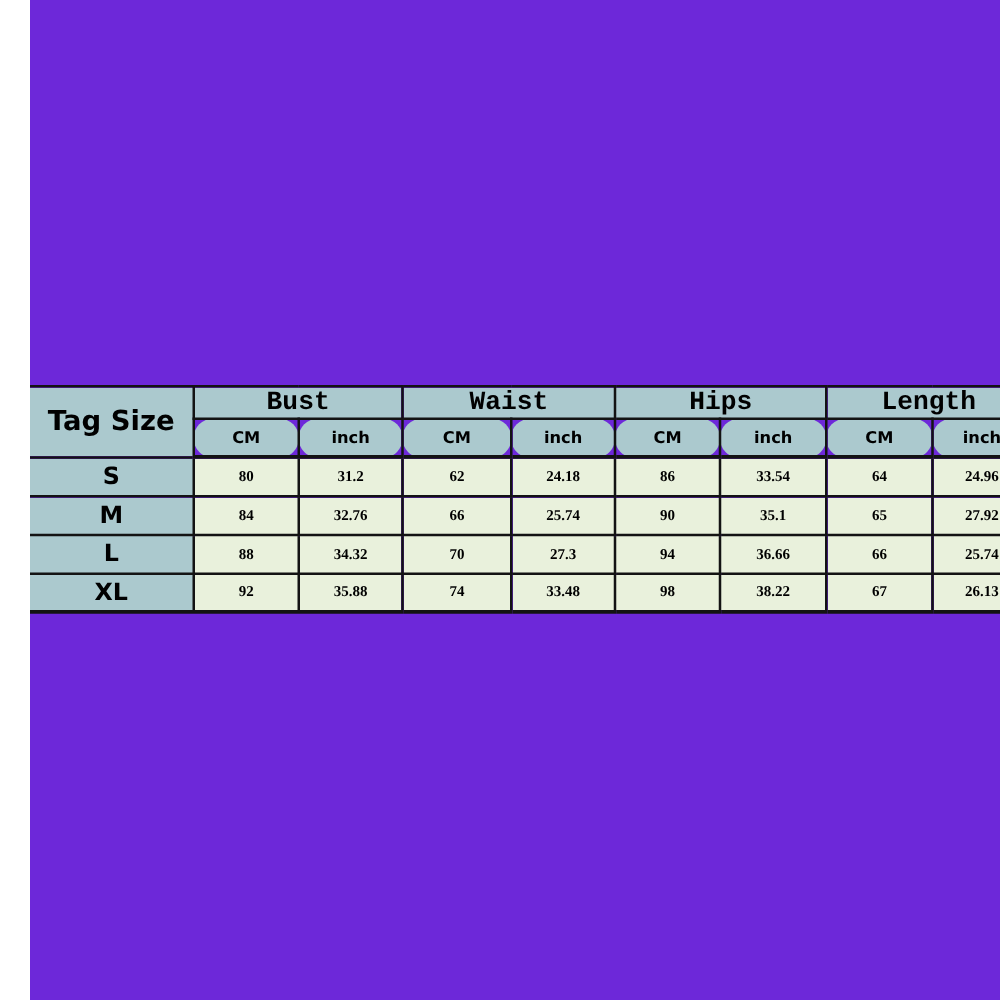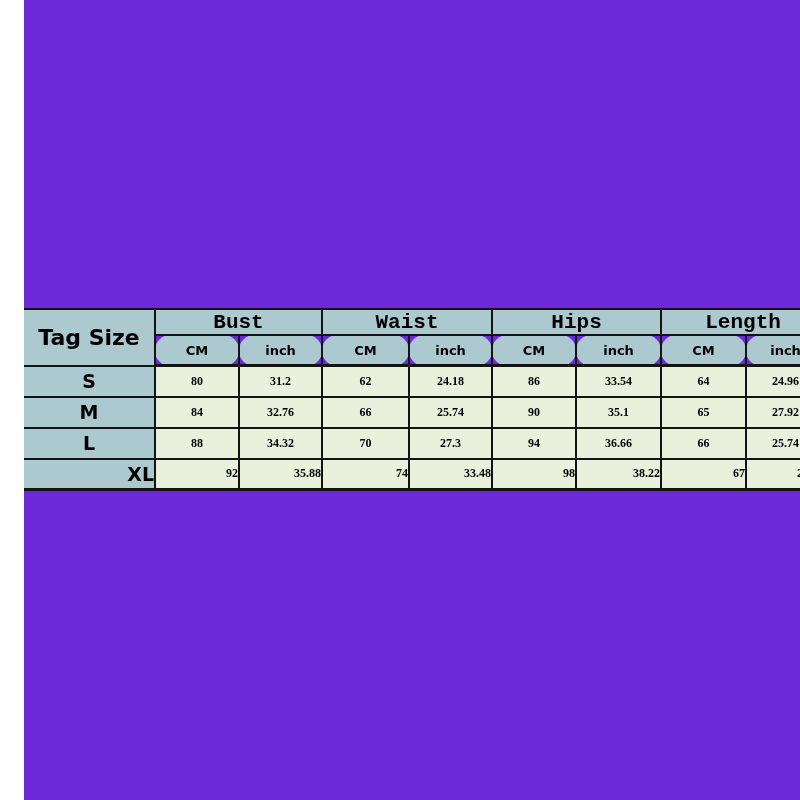--- a/index.html
+++ b/index.html
@@ -60,21 +60,21 @@
     background: var(--header-bg, #abc9ce);
     font-size: 19px;
   }
   tbody td {
     background: var(--cell-bg, #e9f1dc);
     font-size: 12px;
     font-family: Liberation Serif, serif;
   }
   tbody tr { height: 31px; }
   tbody tr:last-child th,
-  tbody tr:last-child td { border-bottom-width: 3px; text-align: right; }
+  tbody tr:last-child td { border-bottom-width: 3px; }
 </style>
 </head>
 <body style="background: rgb(255, 255, 255);">
 
 <div class="canvas">
   <table class="size-chart">
     <colgroup>
       <col style="width:131px">
       <col style="width:84px">
       <col style="width:83px">

